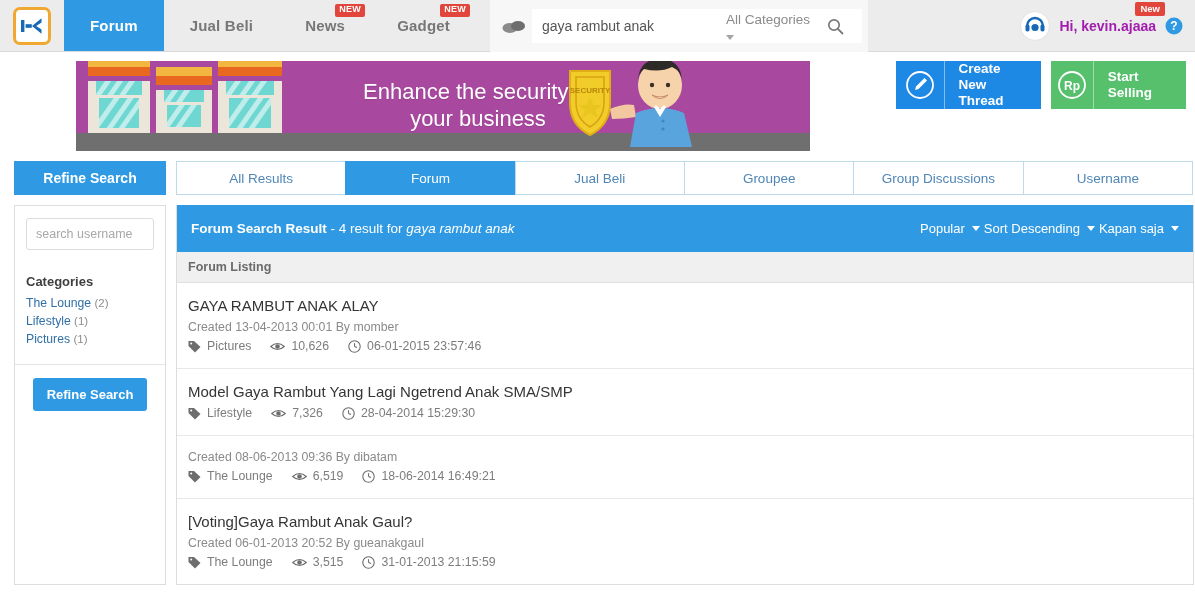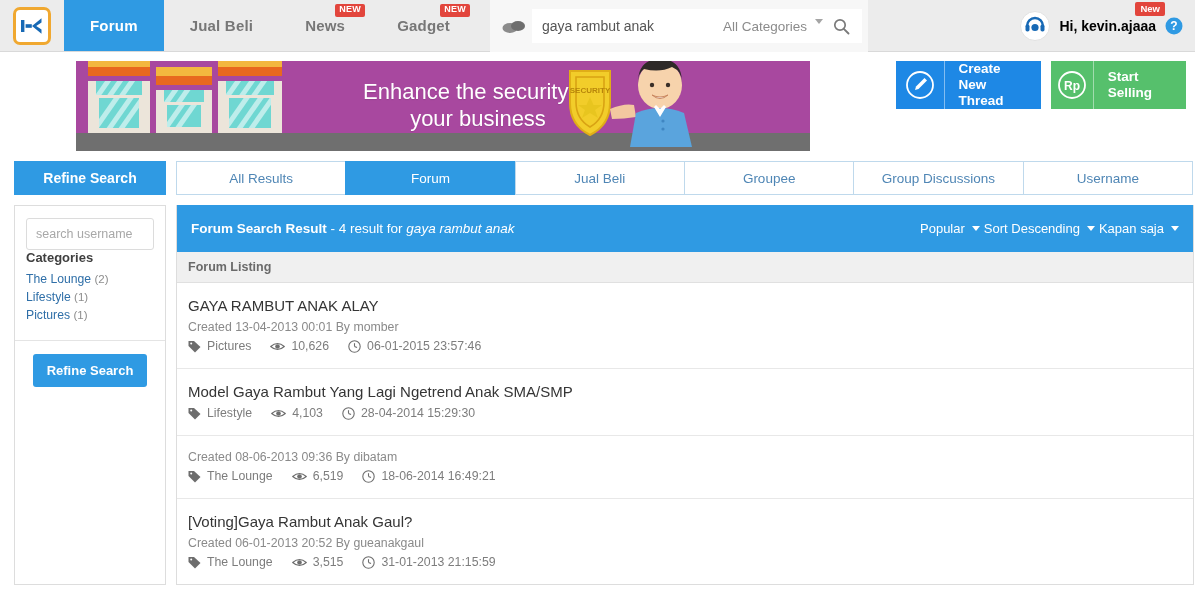--- a/index.html
+++ b/index.html
@@ -52,38 +52,39 @@
   }
   .searchbox input {
     border: 0; outline: none; flex: 1; font-size: 14px; color: #555;
     font-family: "Liberation Sans", sans-serif; background: transparent;
   }
   .searchbox input::placeholder { color: #9b9b9b; }
   .cat-select {
     display: flex; align-items: flex-start; gap: 8px;
     font-size: 13.5px; color: #8b8b8b; white-space: nowrap; cursor: pointer;
     padding-right: 8px;
+    flex-direction: column;
   }
   .caret-d { width: 0; height: 0; border-left: 4px solid transparent;
     border-right: 4px solid transparent; border-top: 5px solid #a5a5a5; }
   .search-btn {
     width: 34px; display: flex; align-items: center; justify-content: center;
     cursor: pointer;
   }
 
   .userzone {
     margin-left: auto; display: flex; align-items: center; gap: 9px;
     padding-right: 12px; position: relative;
   }
   .avatar {
     width: 30px; height: 30px; border-radius: 50%; background: #ffffff;
     border: 1px solid #e2e2e2; display: flex; align-items: center;
     justify-content: center; overflow: hidden;
   }
-  .uname { font-size: 14px; font-weight: bold; color: #000000; }
+  .uname { font-size: 14px; font-weight: bold; color: #a21caf; }
   .user-badge {
     position: absolute; top: 2px; right: 30px;
     background: #e2453c; color: #fff; font-size: 9.5px; font-weight: bold;
     padding: 2px 5px; border-radius: 2px; line-height: 1;
   }
   .help-icon { width: 18px; height: 18px; cursor: pointer; }
 
   
   .bannerrow { padding: 9px 0 0 0; display: flex; align-items: flex-start; }
   .banner {
@@ -142,21 +143,21 @@
   .sidebar {
     width: 152px; margin-left: 14px; border: 1px solid #ddd; background: #fff;
   }
   .sb-inner { padding: 12px 11px 14px; }
   .uinput {
     width: 100%; height: 32px; border: 1px solid #dcdcdc; border-radius: 3px;
     padding: 0 9px; font-size: 12.5px; color: #555; outline: none;
     font-family: "Liberation Sans", sans-serif;
   }
   .uinput::placeholder { color: #a8a8a8; }
-  .cat-title { font-size: 13px; font-weight: bold; color: #3f3f3f; margin: 0 0 7px; }
+  .cat-title { font-size: 13px; font-weight: bold; color: #3f3f3f; margin: 24px 0 7px; }
   .cat-line { font-size: 12.2px; margin-bottom: 4px; }
   .cat-line a { color: #2f6fa8; text-decoration: none; cursor: pointer; }
   .cat-count { color: #8d8d8d; font-size: 11.5px; }
   .sb-foot { border-top: 1px solid #e4e4e4; padding: 13px 11px; display: flex; justify-content: center; }
   .refine-btn {
     background: #2f9ae3; color: #fff; border: 0; font-size: 13px; font-weight: bold;
     padding: 9px 14px; border-radius: 3px; cursor: pointer;
     font-family: "Liberation Sans", sans-serif;
   }
 
@@ -472,21 +473,21 @@
             <path d="M0.5 1 L6 1 L12.5 7 L7 12.5 L0.5 6 Z" fill="#6d6d6d"></path>
             <circle cx="3.2" cy="3.6" r="1" fill="#ffffff"></circle>
           </svg>
           <span>Lifestyle</span>
         </span>
         <span class="meta-g">
           <svg width="15" height="11" viewBox="0 0 15 11">
             <path d="M0.7 5.5 Q7.5 -0.6 14.3 5.5 Q7.5 11.6 0.7 5.5 Z" fill="none" stroke="#6d6d6d" stroke-width="1.1"></path>
             <circle cx="7.5" cy="5.5" r="2.3" fill="#6d6d6d"></circle>
           </svg>
-          <span>4,103</span>
+          <span>7,326</span>
         </span>
         <span class="meta-g">
           <svg width="13" height="13" viewBox="0 0 13 13">
             <circle cx="6.5" cy="6.5" r="5.7" fill="none" stroke="#6d6d6d" stroke-width="1.1"></circle>
             <line x1="6.5" y1="6.5" x2="6.5" y2="3.2" stroke="#6d6d6d" stroke-width="1.1"></line>
             <line x1="6.5" y1="6.5" x2="9" y2="7.6" stroke="#6d6d6d" stroke-width="1.1"></line>
           </svg>
           <span>28-04-2014 15:29:30</span>
         </span>
       </div>

